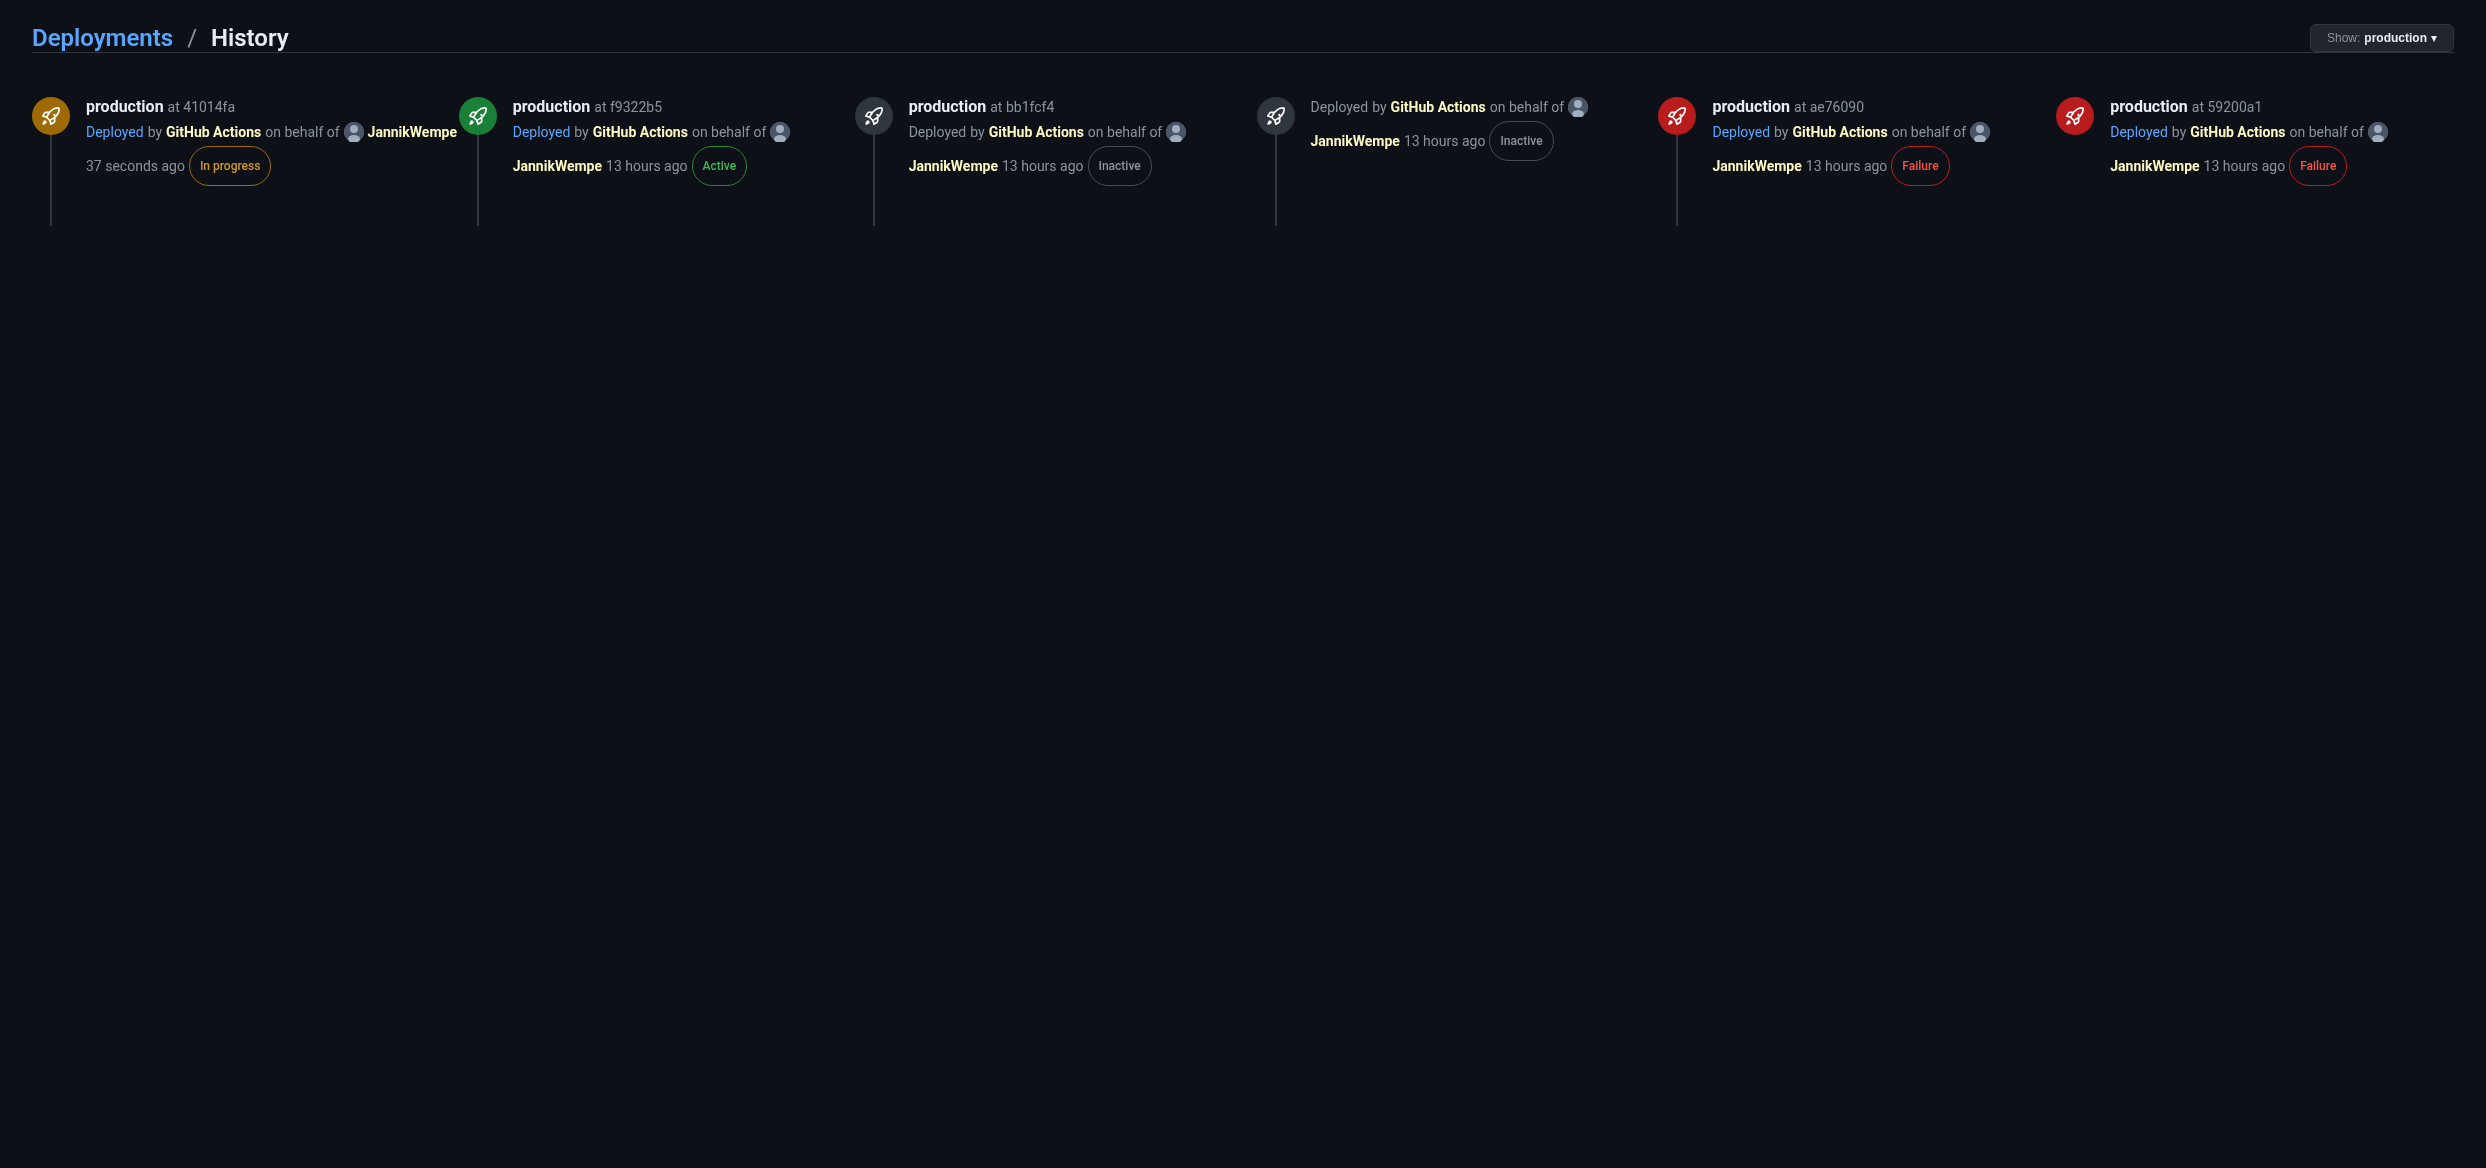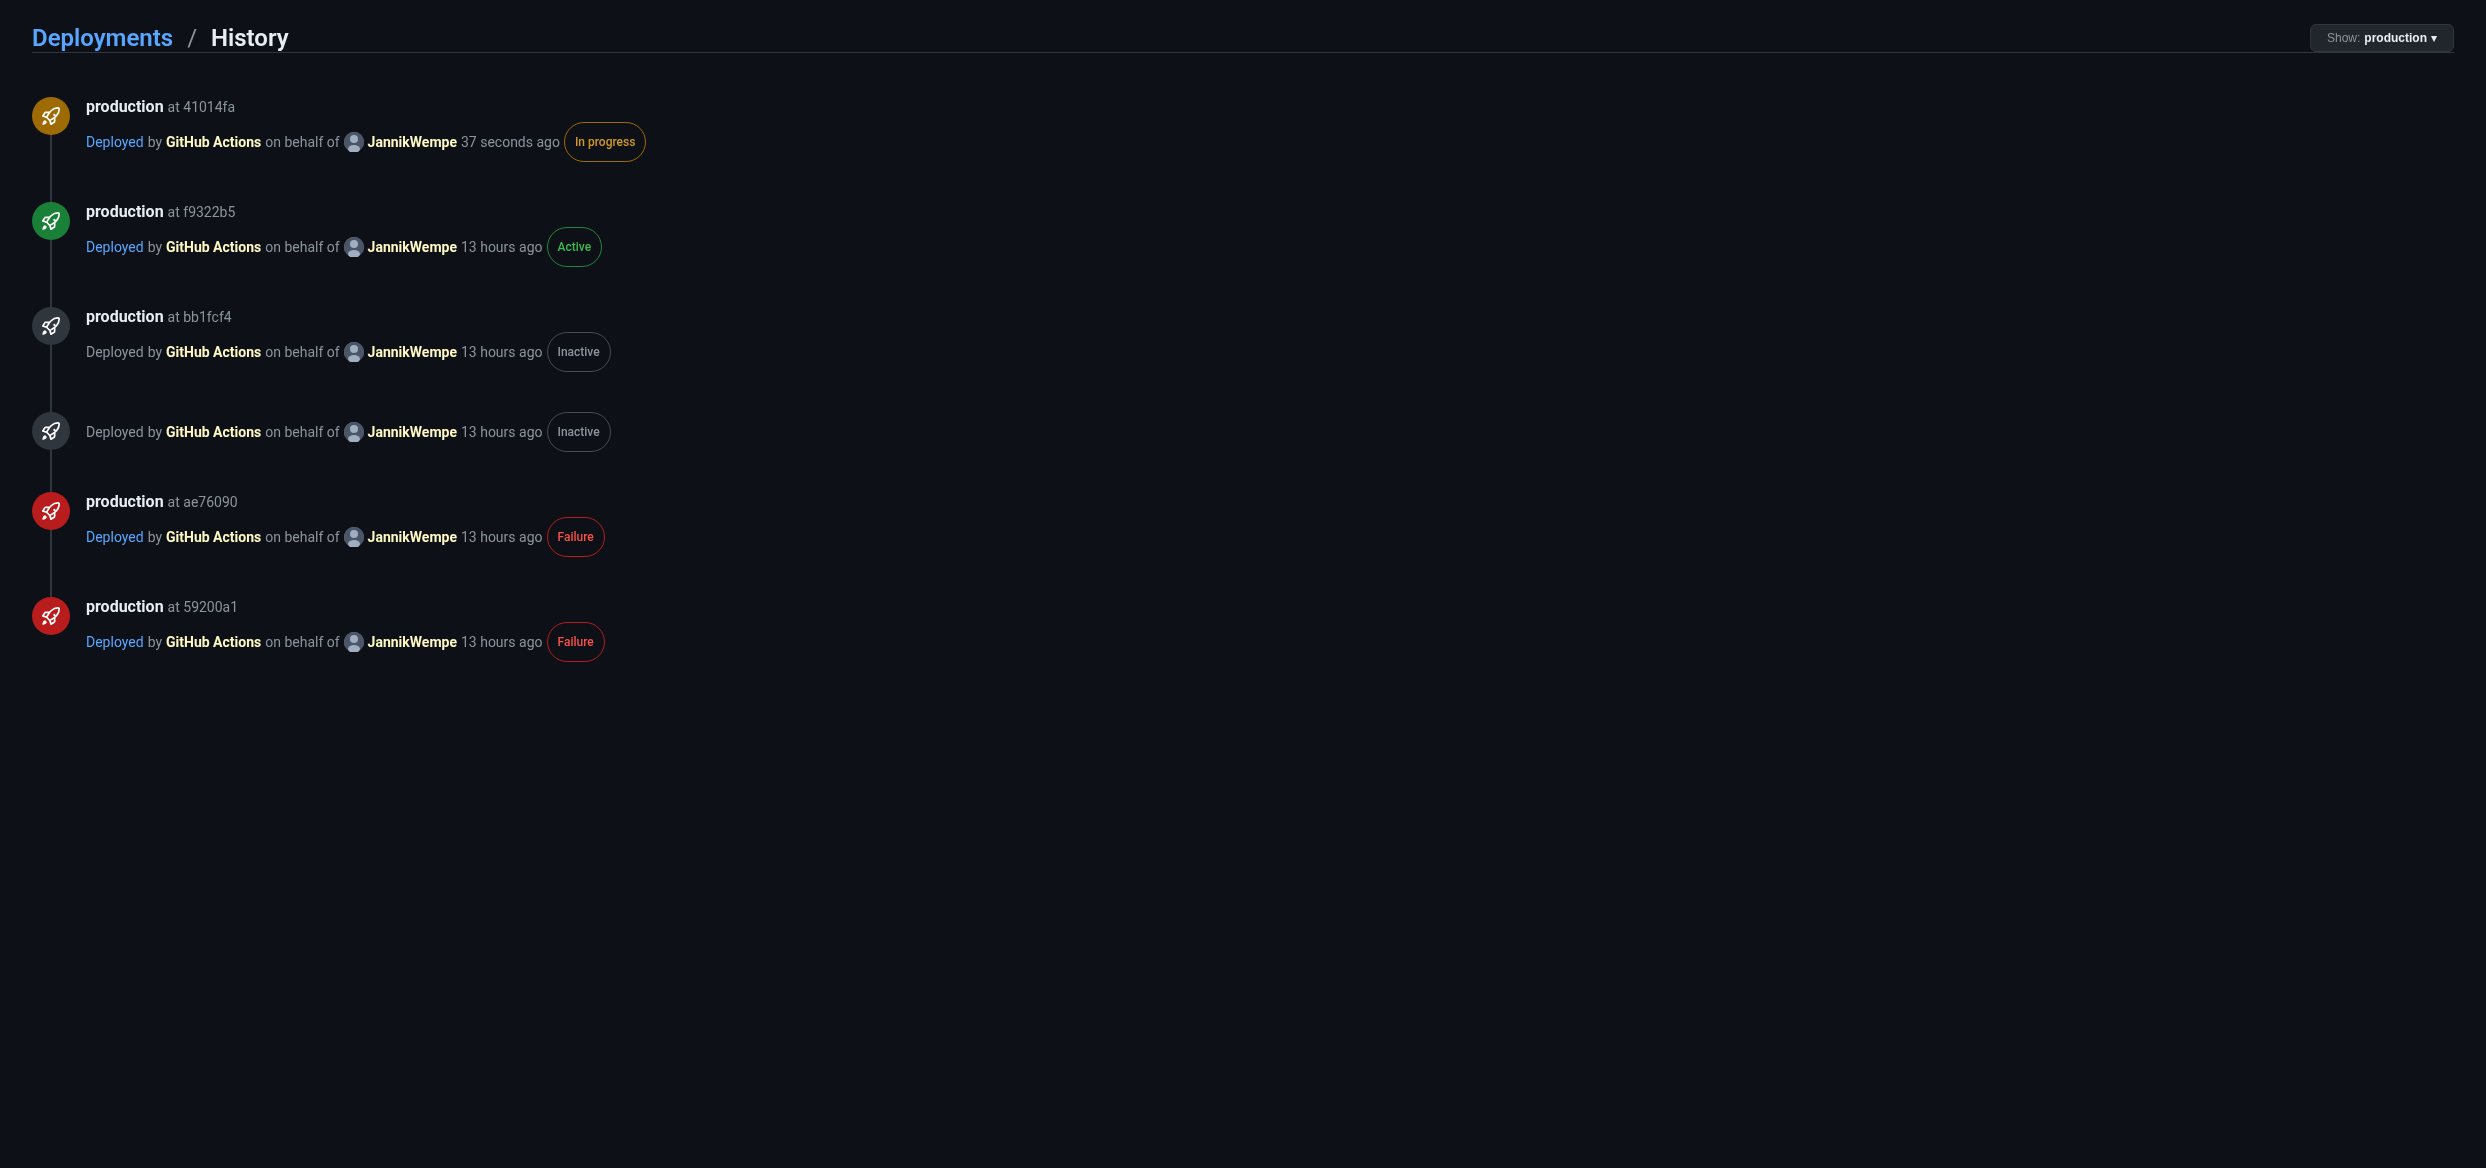--- a/index.html
+++ b/index.html
@@ -67,21 +67,21 @@
     .show-label {
       color: #8b949e;
     }
 
     .show-value {
       font-weight: 600;
     }
 
     .deployments-list {
       display: flex;
-      flex-direction: column;
+      flex-direction: row;
     }
 
     .deployment-item {
       display: flex;
       align-items: flex-start;
       gap: 16px;
       padding: 20px 0;
       position: relative;
     }
 

